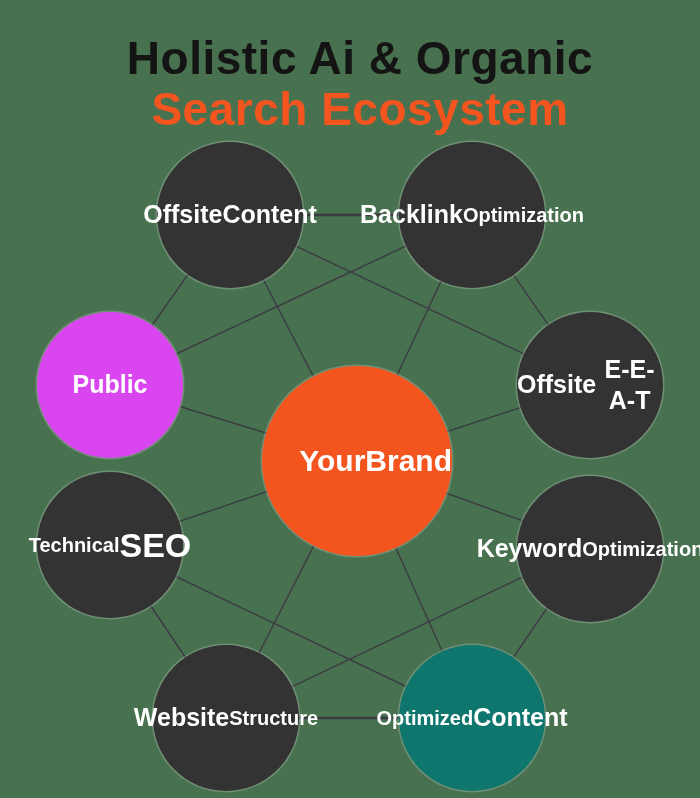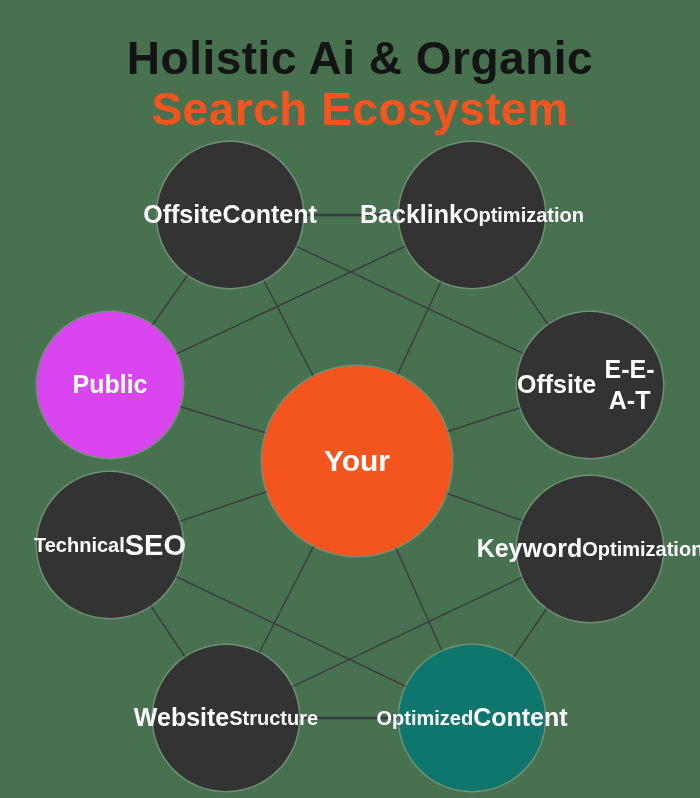--- a/index.html
+++ b/index.html
@@ -16,21 +16,21 @@
   svg.edges{position:absolute;left:0;top:0;width:700px;height:798px;}
   .nodes{position:absolute;left:0;top:0;width:700px;height:798px;}
   .node{
     position:absolute;border-radius:50%;
     display:flex;flex-direction:row;align-items:center;justify-content:center;
     text-align:center;color:#fff;font-weight:700;
     box-shadow:0 0 0 1.5px rgba(255,255,255,.22);
   }
   .line-lg{font-size:25px;line-height:1.25;}
   .line-md{font-size:20px;line-height:1.25;}
-  .line-xl{font-size:29px;line-height:1.2;}
+  .line-xl{font-size:34px;line-height:1.2;}
   .node.center .line-lg{font-size:30px;line-height:1.45;}
 </style>
 </head>
 <body style="background: rgb(72, 113, 79);">
 
 <div class="stage">
   <svg class="edges" xmlns="http://www.w3.org/2000/svg">
       <line x1="357" y1="461" x2="230" y2="215" stroke="#3B3B42" stroke-width="1.4"></line>
       <line x1="357" y1="461" x2="472" y2="215" stroke="#3B3B42" stroke-width="1.4"></line>
       <line x1="357" y1="461" x2="110" y2="385" stroke="#3B3B42" stroke-width="1.4"></line>
@@ -75,21 +75,22 @@
         <span class="line-md">Optimization</span>
       </div>
       <div class="node" style="left: 153px; top: 645px; width: 146px; height: 146px; background: rgb(51, 51, 51); color: rgb(255, 255, 255);">
         <span class="line-lg">Website</span>
         <span class="line-md">Structure</span>
       </div>
       <div class="node" style="left: 399px; top: 645px; width: 146px; height: 146px; background: #0f766e; color: rgb(255, 255, 255);">
         <span class="line-md">Optimized</span>
         <span class="line-lg">Content</span>
       </div>
-      <div class="node center" style="left: 262px; top: 366px; width: 190px; height: 190px; background: rgb(244, 85, 31); color: rgb(255, 255, 255);">
+      <div class="node center" style="left: 262px; top: 366px; width: 190px; height: 190px; background: rgb(244, 85, 31); color: rgb(255, 255, 255); justify-content: flex-end;">
         <span class="line-lg">Your</span>
+        <span class="line-lg">Brand</span>
       </div>
     </div>
   <h1 class="title">
     <span class="t1" style="color: rgb(20, 20, 20);">Holistic Ai &amp; Organic</span>
     <span class="t2" style="color: rgb(244, 85, 31);">Search Ecosystem</span>
   </h1>
 </div>
 
 </body></html>

